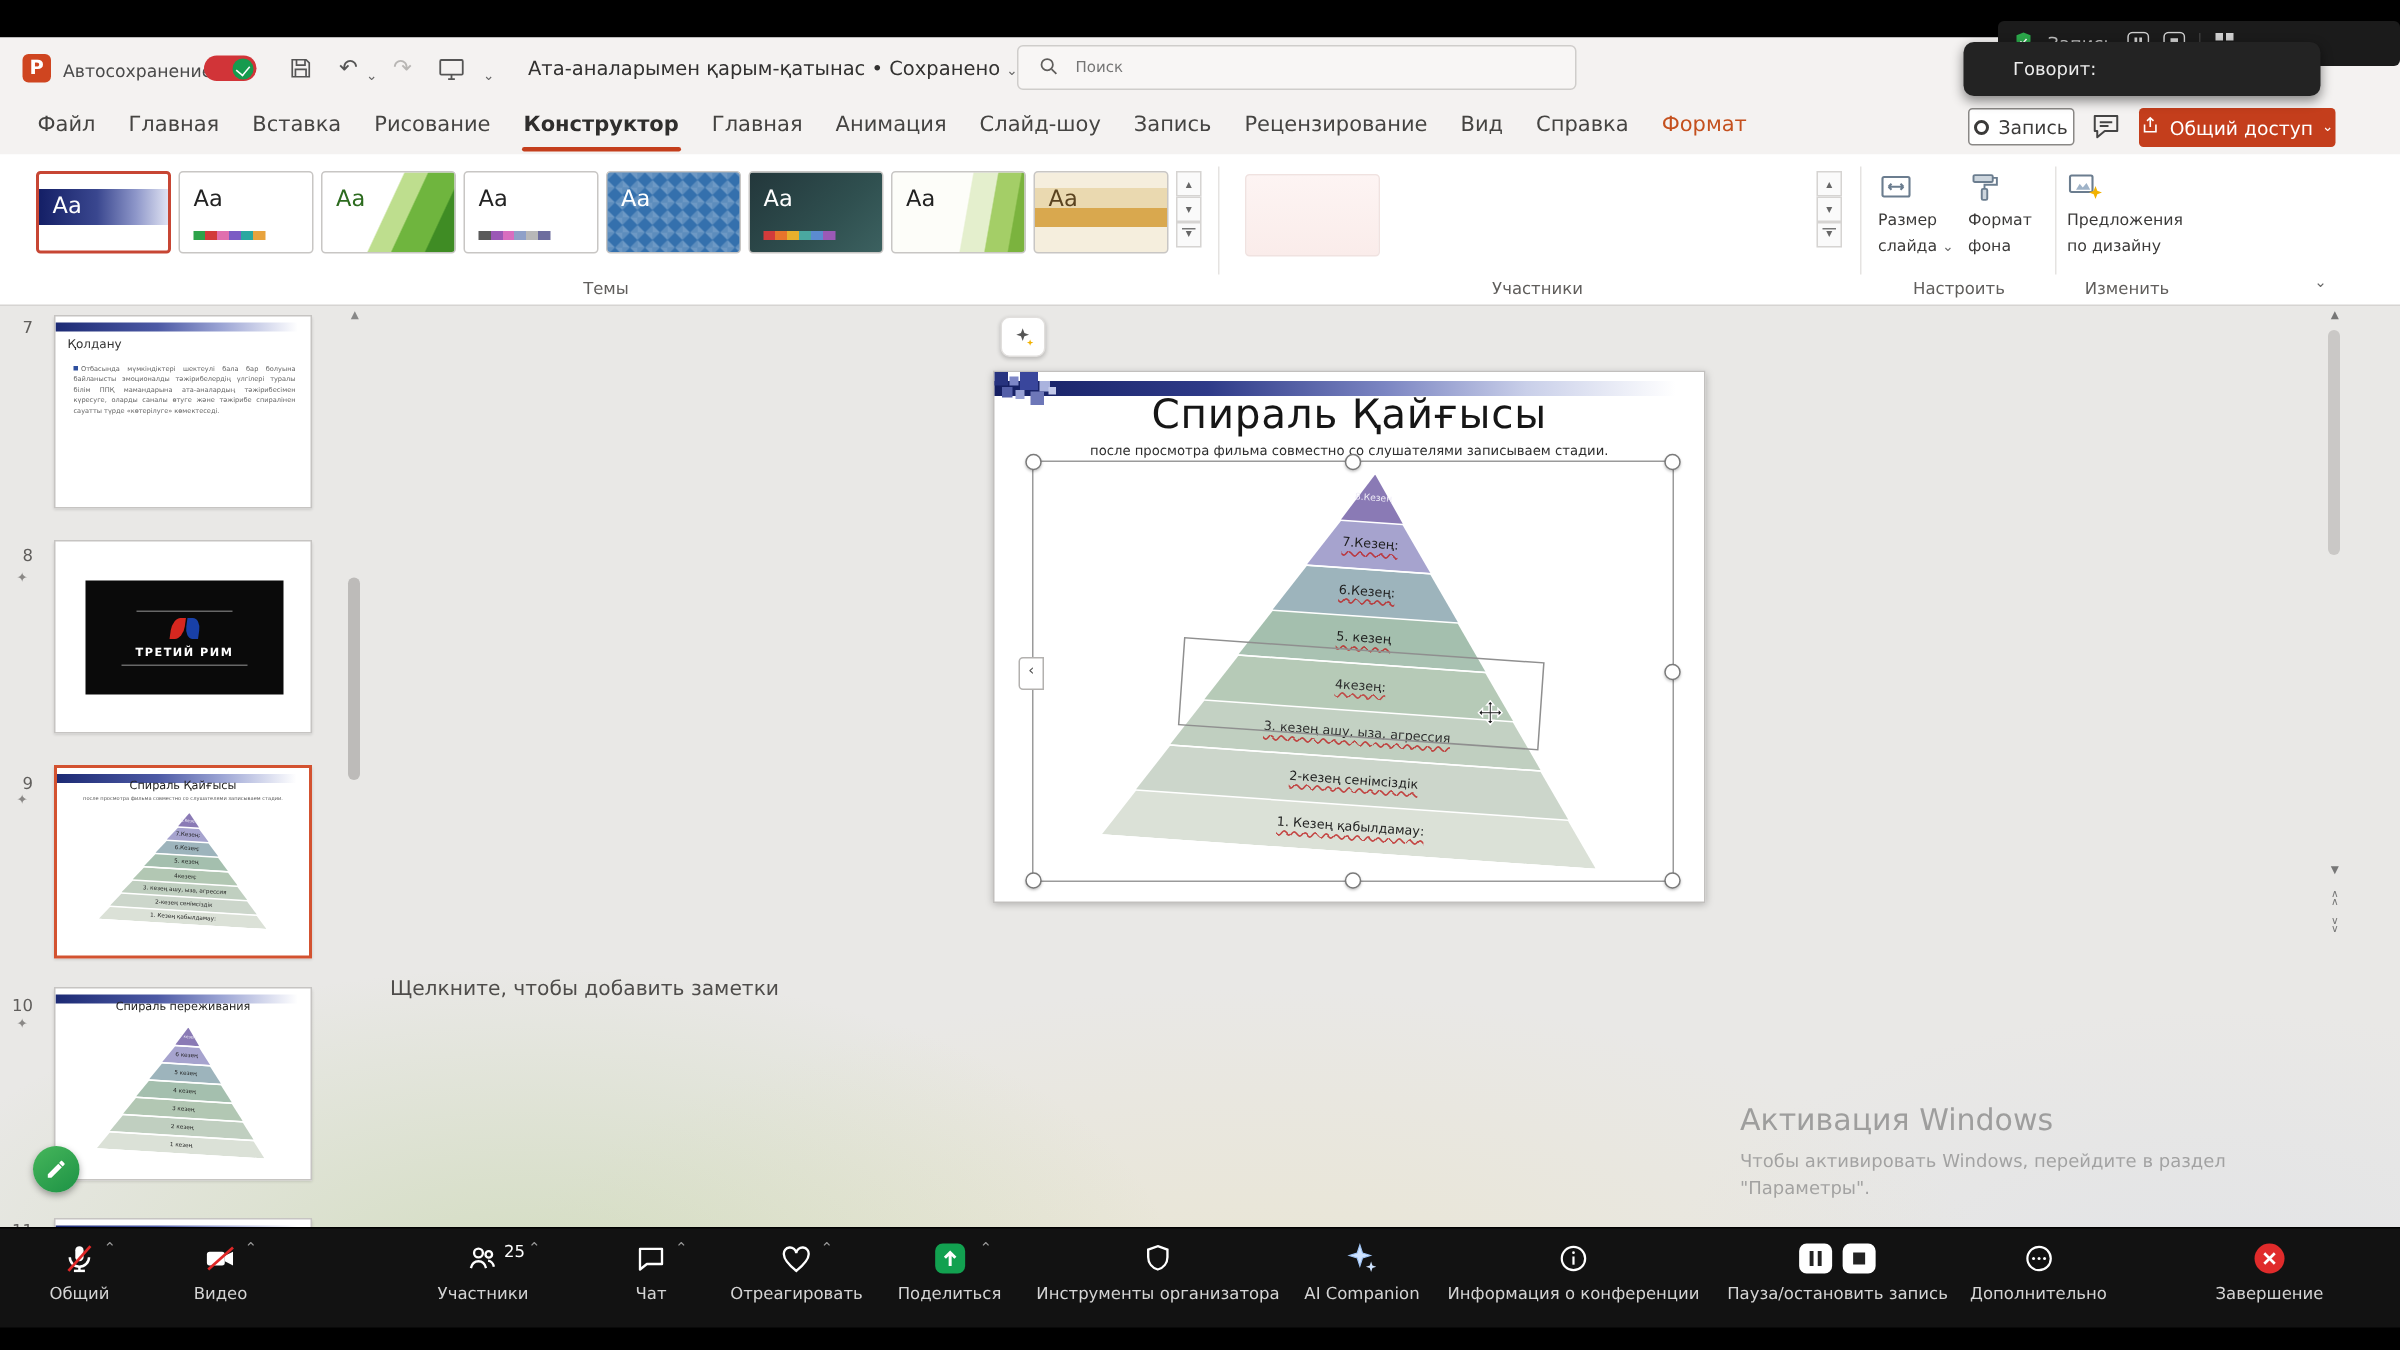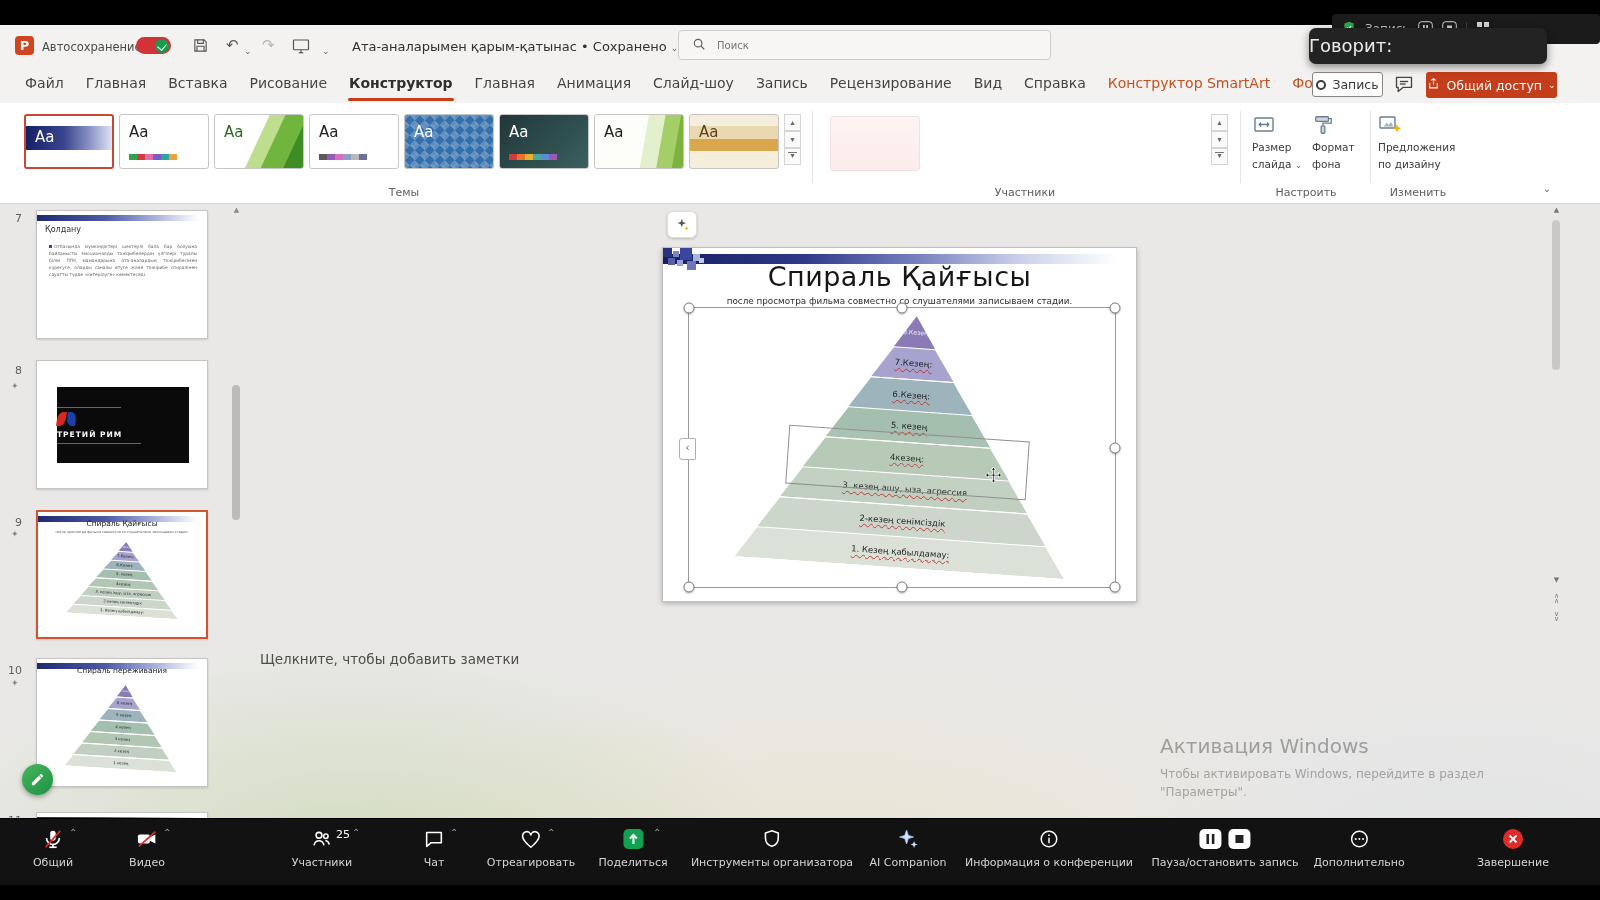--- a/index.html
+++ b/index.html
@@ -84,21 +84,21 @@
   .sstar{position:absolute;left:11px;font-size:9px;color:#8a8886}
   .thumb{position:absolute;left:36px;width:172px;height:129px;background:#fff;border:1px solid #c6c4c2;box-sizing:border-box;
          box-shadow:0 1px 2px rgba(0,0,0,.15);overflow:hidden}
   .thumb.selthumb{border:2px solid #d35230}
   .ttopbar{position:absolute;left:0;top:4px;height:6px;width:100%;
            background:linear-gradient(90deg,#1c2a74,#4d5aa5 40%,#9ba4d4 65%,rgba(255,255,255,0) 95%)}
   .t7title{position:absolute;left:8px;top:14px;font-size:8px;color:#333}
   .t7body{position:absolute;left:12px;top:32px;width:148px;font-size:4.4px;line-height:1.6;color:#666;text-align:justify}
   .t7bullet{display:inline-block;width:3px;height:3px;background:#2e4f9e;margin-right:2px;vertical-align:middle}
   .t8box{position:absolute;left:20px;top:26px;width:132px;height:76px;background:#0a0a0a;display:flex;flex-direction:column;
-         align-items:flex-start;justify-content:center;gap:4px}
+         align-items:center;justify-content:center;gap:4px}
   .t8line{width:64px;height:1px;background:#8f8f8f;opacity:.7}
   .t8line.w2{width:84px}
   .t8mark{display:flex;gap:1px;height:14px}
   .t8red{width:9px;height:14px;background:#d6271f;border-radius:60% 0 60% 0;transform:skewX(-8deg)}
   .t8blue{width:9px;height:14px;background:#1840a8;border-radius:0 60% 0 60%;transform:skewX(-8deg)}
   .t8logo{color:#fff;font-size:7.5px;font-weight:bold;letter-spacing:1px}
   .tctitle{position:absolute;left:0;right:0;top:7px;text-align:center;font-size:7.5px;color:#222}
   .tcsub{position:absolute;left:0;right:0;top:18px;text-align:center;font-size:3.4px;color:#555}
   .tpyr{position:absolute;transform:rotate(3.5deg)}
   #pscroll{position:absolute;left:231px;top:0;width:11px;height:100%}
@@ -145,21 +145,21 @@
   .zlab{font-size:11px;color:#d4d4d4;white-space:nowrap}
   .zchev{position:absolute;font-size:10px;color:#9a9a9a;top:1px}
   .zbadge{position:absolute;font-size:11px;color:#fff;top:2px}
   
   #recpill{position:absolute;left:1332px;top:14px;width:268px;height:30px;background:#1b1b1b;border-radius:4px;display:flex;
            align-items:center;gap:9px;padding:0 10px;box-sizing:border-box;z-index:40}
   #recpill .rlabel{font-size:12px;color:#bdbdbd}
   .vsep{width:1px;height:15px;background:#3c3c3c}
   #speakpanel{position:absolute;left:1309px;top:28px;width:238px;height:36px;background:#232323;border-radius:7px;z-index:41;
               box-shadow:0 3px 8px rgba(0,0,0,.45)}
-  #speakpanel .slabel{font-size:18px;color:#ececec;line-height:36px;}
+  #speakpanel .slabel{font-size:12px;color:#ececec;line-height:36px;padding-left:33px}
 </style>
 </head>
 <body>
 
 <div id="ppt">
 
   <div id="titlebar">
     <div id="ppt-logo">P</div>
     <span id="autosave-label">Автосохранение</span>
     <div id="autosave-toggle">
@@ -205,21 +205,20 @@
         <div class="tab">Вставка</div>
         <div class="tab">Рисование</div>
         <div class="tab active">Конструктор</div>
         <div class="tab">Главная</div>
         <div class="tab">Анимация</div>
         <div class="tab">Слайд-шоу</div>
         <div class="tab">Запись</div>
         <div class="tab">Рецензирование</div>
         <div class="tab">Вид</div>
         <div class="tab">Справка</div>
-        <div class="tab ctx">Конструктор SmartArt</div>
         <div class="tab ctx">Формат</div>
       </div>
     <div id="record-pill">
       <span id="record-dot"></span>
       <span>Запись</span>
     </div>
     <div id="comment-btn">
       <svg width="20" height="20" viewBox="0 0 24 24" fill="none" stroke="#444" stroke-width="1.6">
           <path d="M3 4h18v12H11l-6 5v-5H3z" stroke-linejoin="round"></path>
           <line x1="7" y1="9" x2="17" y2="9"></line>

